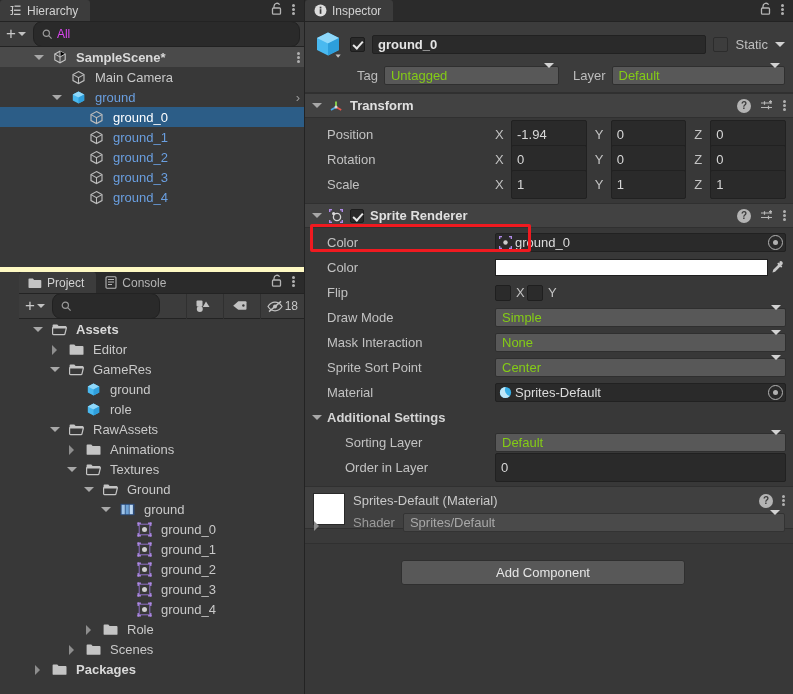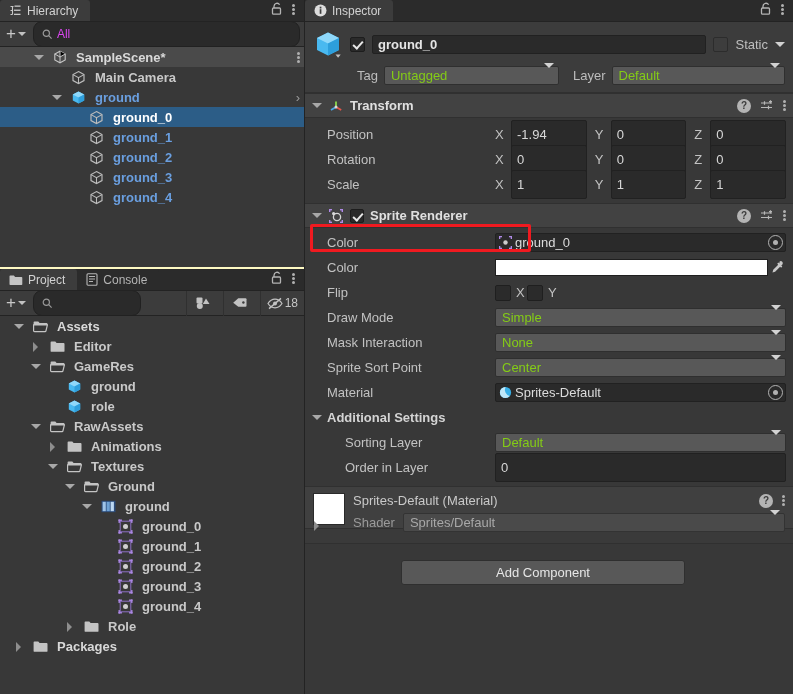--- a/index.html
+++ b/index.html
@@ -58,40 +58,40 @@
     border-radius: 9px; display: flex; align-items: center; gap: 4px; padding: 0 8px;
     color: #d946ef; font-size: 12px; min-width: 0;
   }
   .tree { flex: 1; overflow: hidden; background: #383838; position: relative; }
   .trow {
     height: 20px; display: flex; align-items: center; gap: 9px;
     padding-right: 4px; white-space: nowrap; position: relative;
   }
   .trow.scene { background: #4a4a4a; }
   .trow.selected { background: #2c5d87; }
-  .trow .lbl { font-size: 13px; color: #c9c9c9; font-weight: bold; }
+  .trow .lbl { font-size: 13px; color: #c9c9c9; }
   .trow .lbl.prefab { color: #6a9fe0; }
   .trow .lbl.white { color: #ffffff; }
   .trow .lbl.bold { font-weight: bold; color: #d9d9d9; }
   .tri {
     width: 11px; height: 11px; flex: none; position: relative;
   }
   .tri.down::after {
     content: ""; position: absolute; left: 1px; top: 3px;
     border-left: 5px solid transparent; border-right: 5px solid transparent; border-top: 5px solid #a8a8a8;
   }
   .tri.right::after {
     content: ""; position: absolute; left: 3px; top: 1px;
     border-top: 5px solid transparent; border-bottom: 5px solid transparent; border-left: 5px solid #8e8e8e;
   }
   .indent { flex: none; }
   .chev-r { margin-left: auto; color: #9a9a9a; font-size: 13px; }
 
   
-  #project { flex: 1; display: flex; flex-direction: column; background: #383838; border-top: 2px solid #fef9c3; }
+  #project { flex: 1; display: flex; flex-direction: column; background: #383838; border-top: 5px solid #fef9c3; padding-left: 19px; }
   .pj-toolbar {
     height: 25px; background: #3c3c3c; display: flex; align-items: center;
     padding: 0 0 0 4px; gap: 3px; border-bottom: 1px solid #232323;
   }
   .tbtn {
     height: 25px; min-width: 34px; display: flex; align-items: center; justify-content: center;
     gap: 1px; border-left: 1px solid #303030; padding: 0 6px; color: #c6c6c6; font-size: 12px;
   }
 
   
@@ -590,20 +590,28 @@
               </svg></span>
             <span class="lbl">ground_4</span>
           </div>
           <div class="trow">
             <span class="indent" style="width: 55px;"></span>
             <span class="tri right"></span>
             <span class="icon"><svg width="15" height="13" viewBox="0 0 15 13">
                 <path d="M0.6 2.3a.9.9 0 0 1 .9-.9h3.8l1.3 1.6h7a.9.9 0 0 1 .9.9v7a.9.9 0 0 1-.9.9H1.5a.9.9 0 0 1-.9-.9z" fill="#c4c4c4"></path>
               </svg></span>
             <span class="lbl">Role</span>
+          </div>
+          <div class="trow">
+            <span class="indent" style="width: 38px;"></span>
+            <span class="tri right"></span>
+            <span class="icon"><svg width="15" height="13" viewBox="0 0 15 13">
+                <path d="M0.6 2.3a.9.9 0 0 1 .9-.9h3.8l1.3 1.6h7a.9.9 0 0 1 .9.9v7a.9.9 0 0 1-.9.9H1.5a.9.9 0 0 1-.9-.9z" fill="#c4c4c4"></path>
+              </svg></span>
+            <span class="lbl">Scenes</span>
           </div>
           <div class="trow">
             <span class="indent" style="width: 4px;"></span>
             <span class="tri right"></span>
             <span class="icon"><svg width="15" height="13" viewBox="0 0 15 13">
                 <path d="M0.6 2.3a.9.9 0 0 1 .9-.9h3.8l1.3 1.6h7a.9.9 0 0 1 .9.9v7a.9.9 0 0 1-.9.9H1.5a.9.9 0 0 1-.9-.9z" fill="#c4c4c4"></path>
               </svg></span>
             <span class="lbl bold">Packages</span>
           </div>
         </div>

